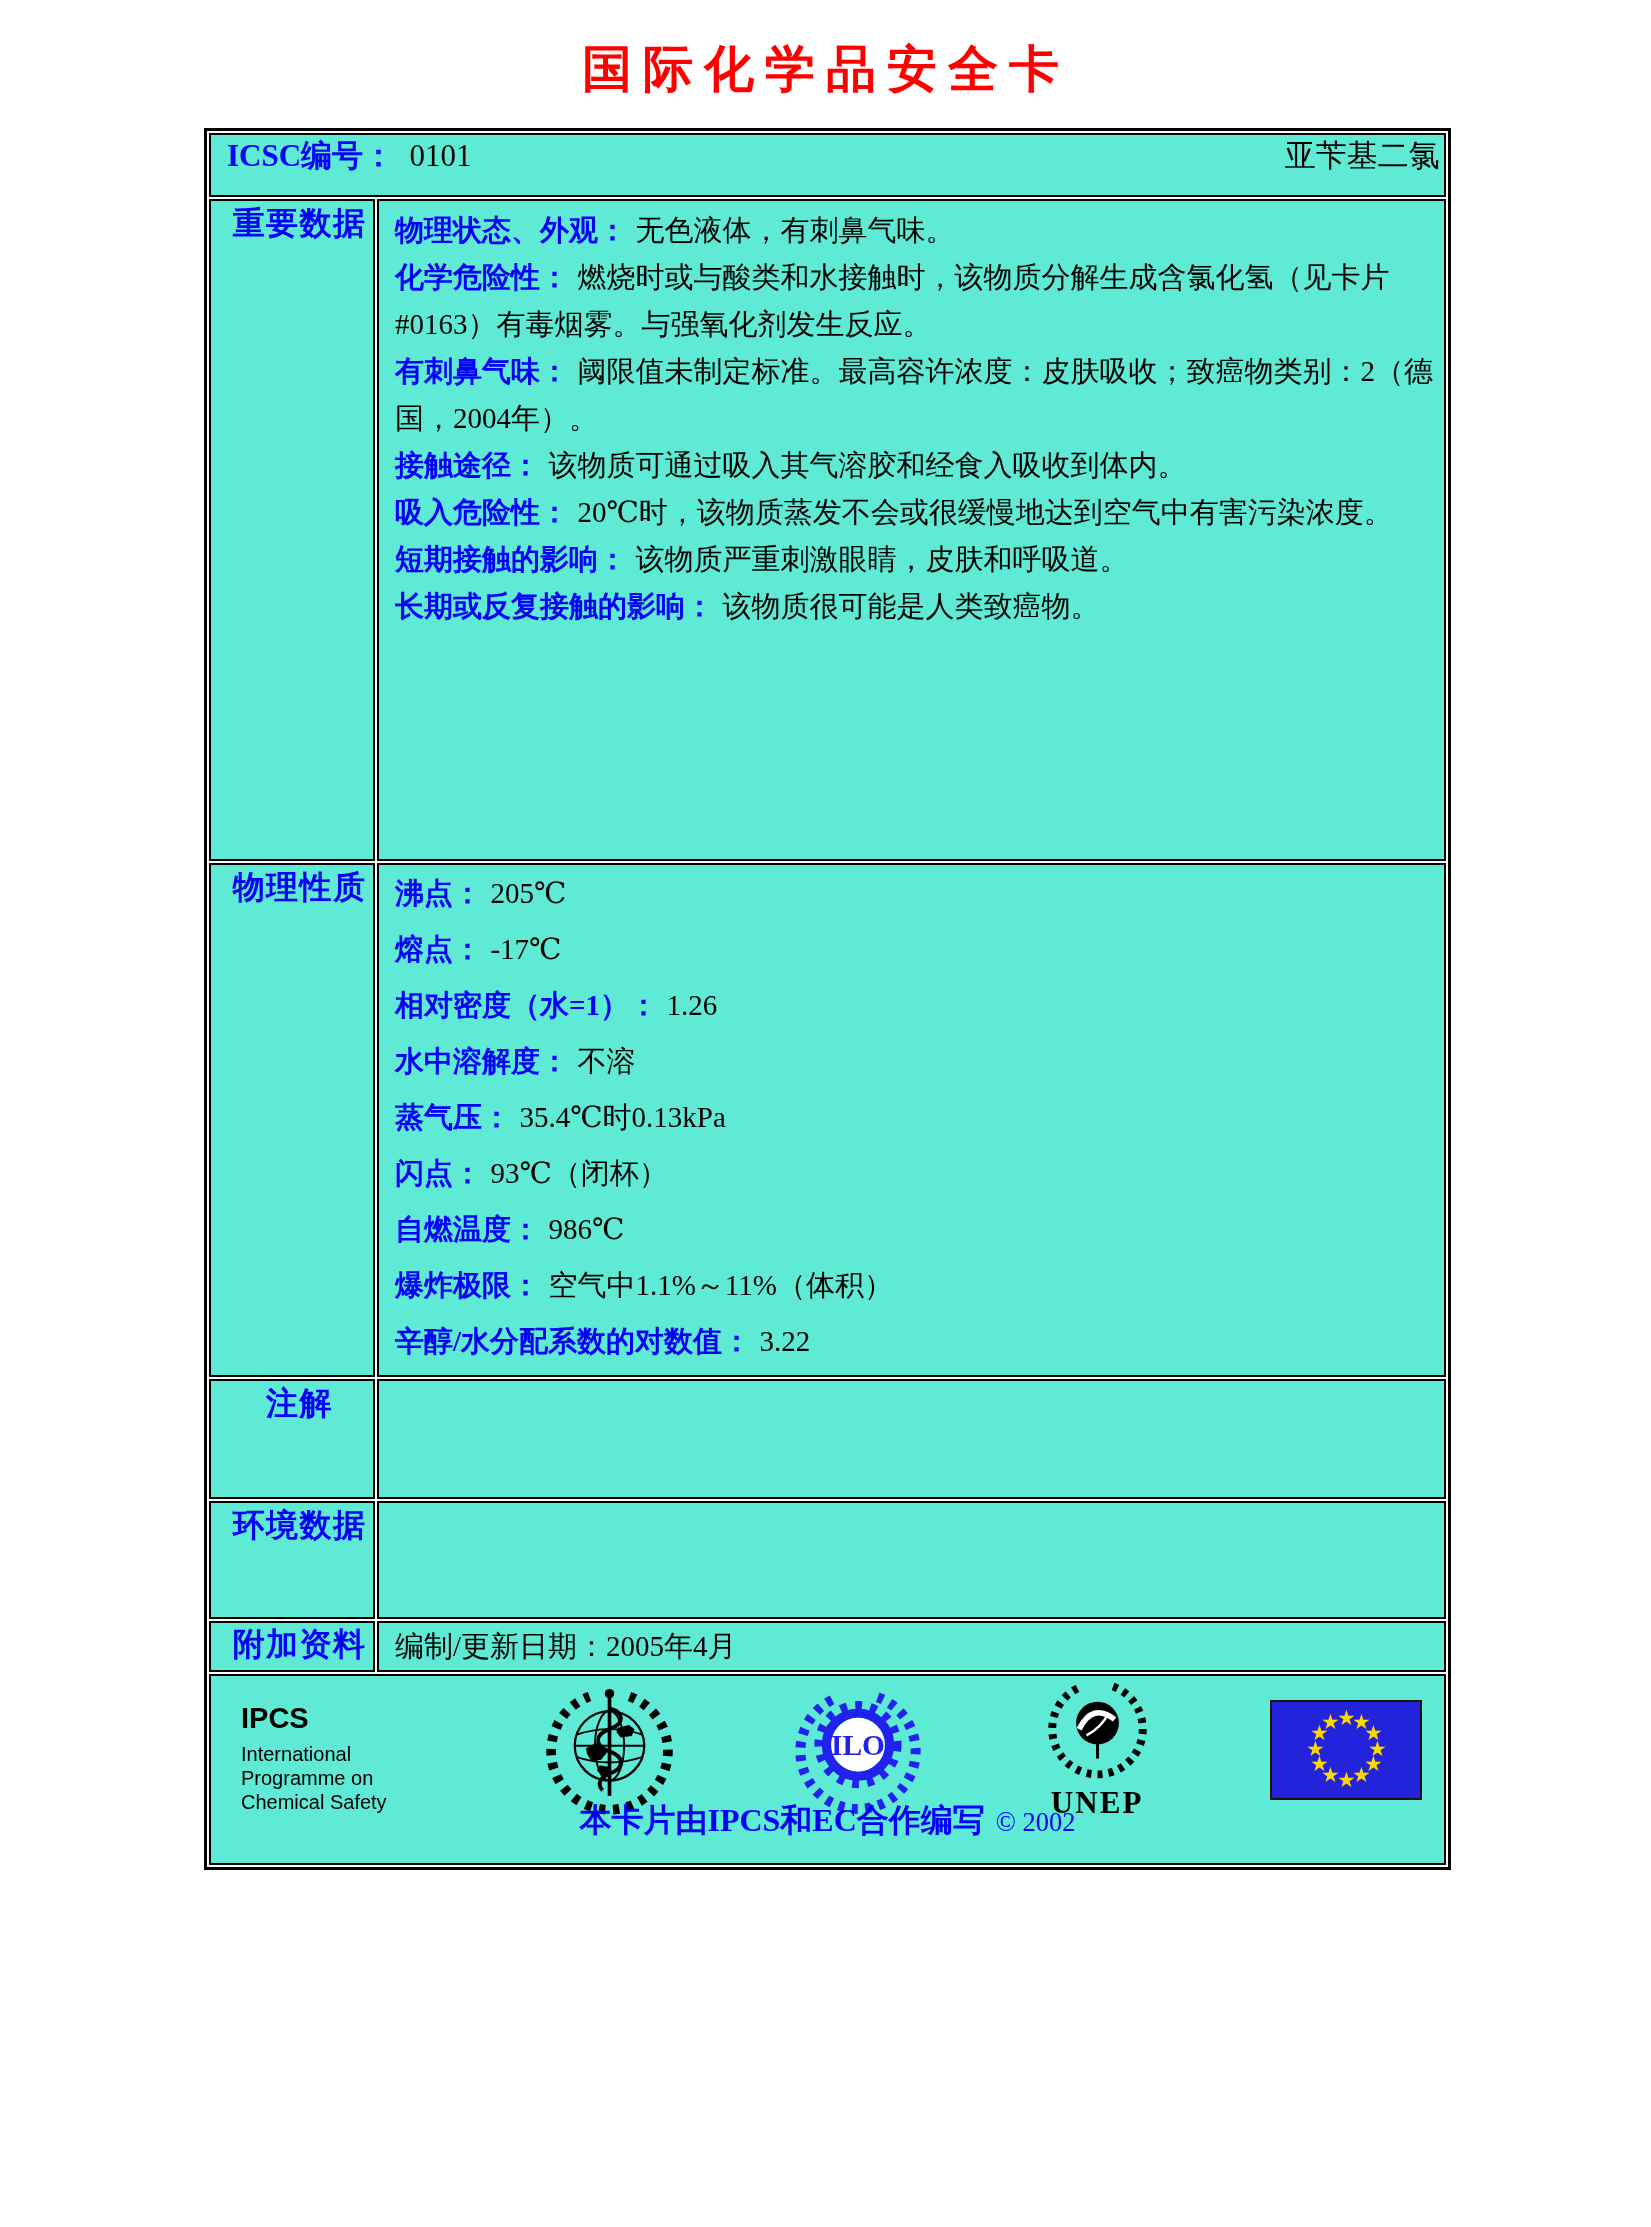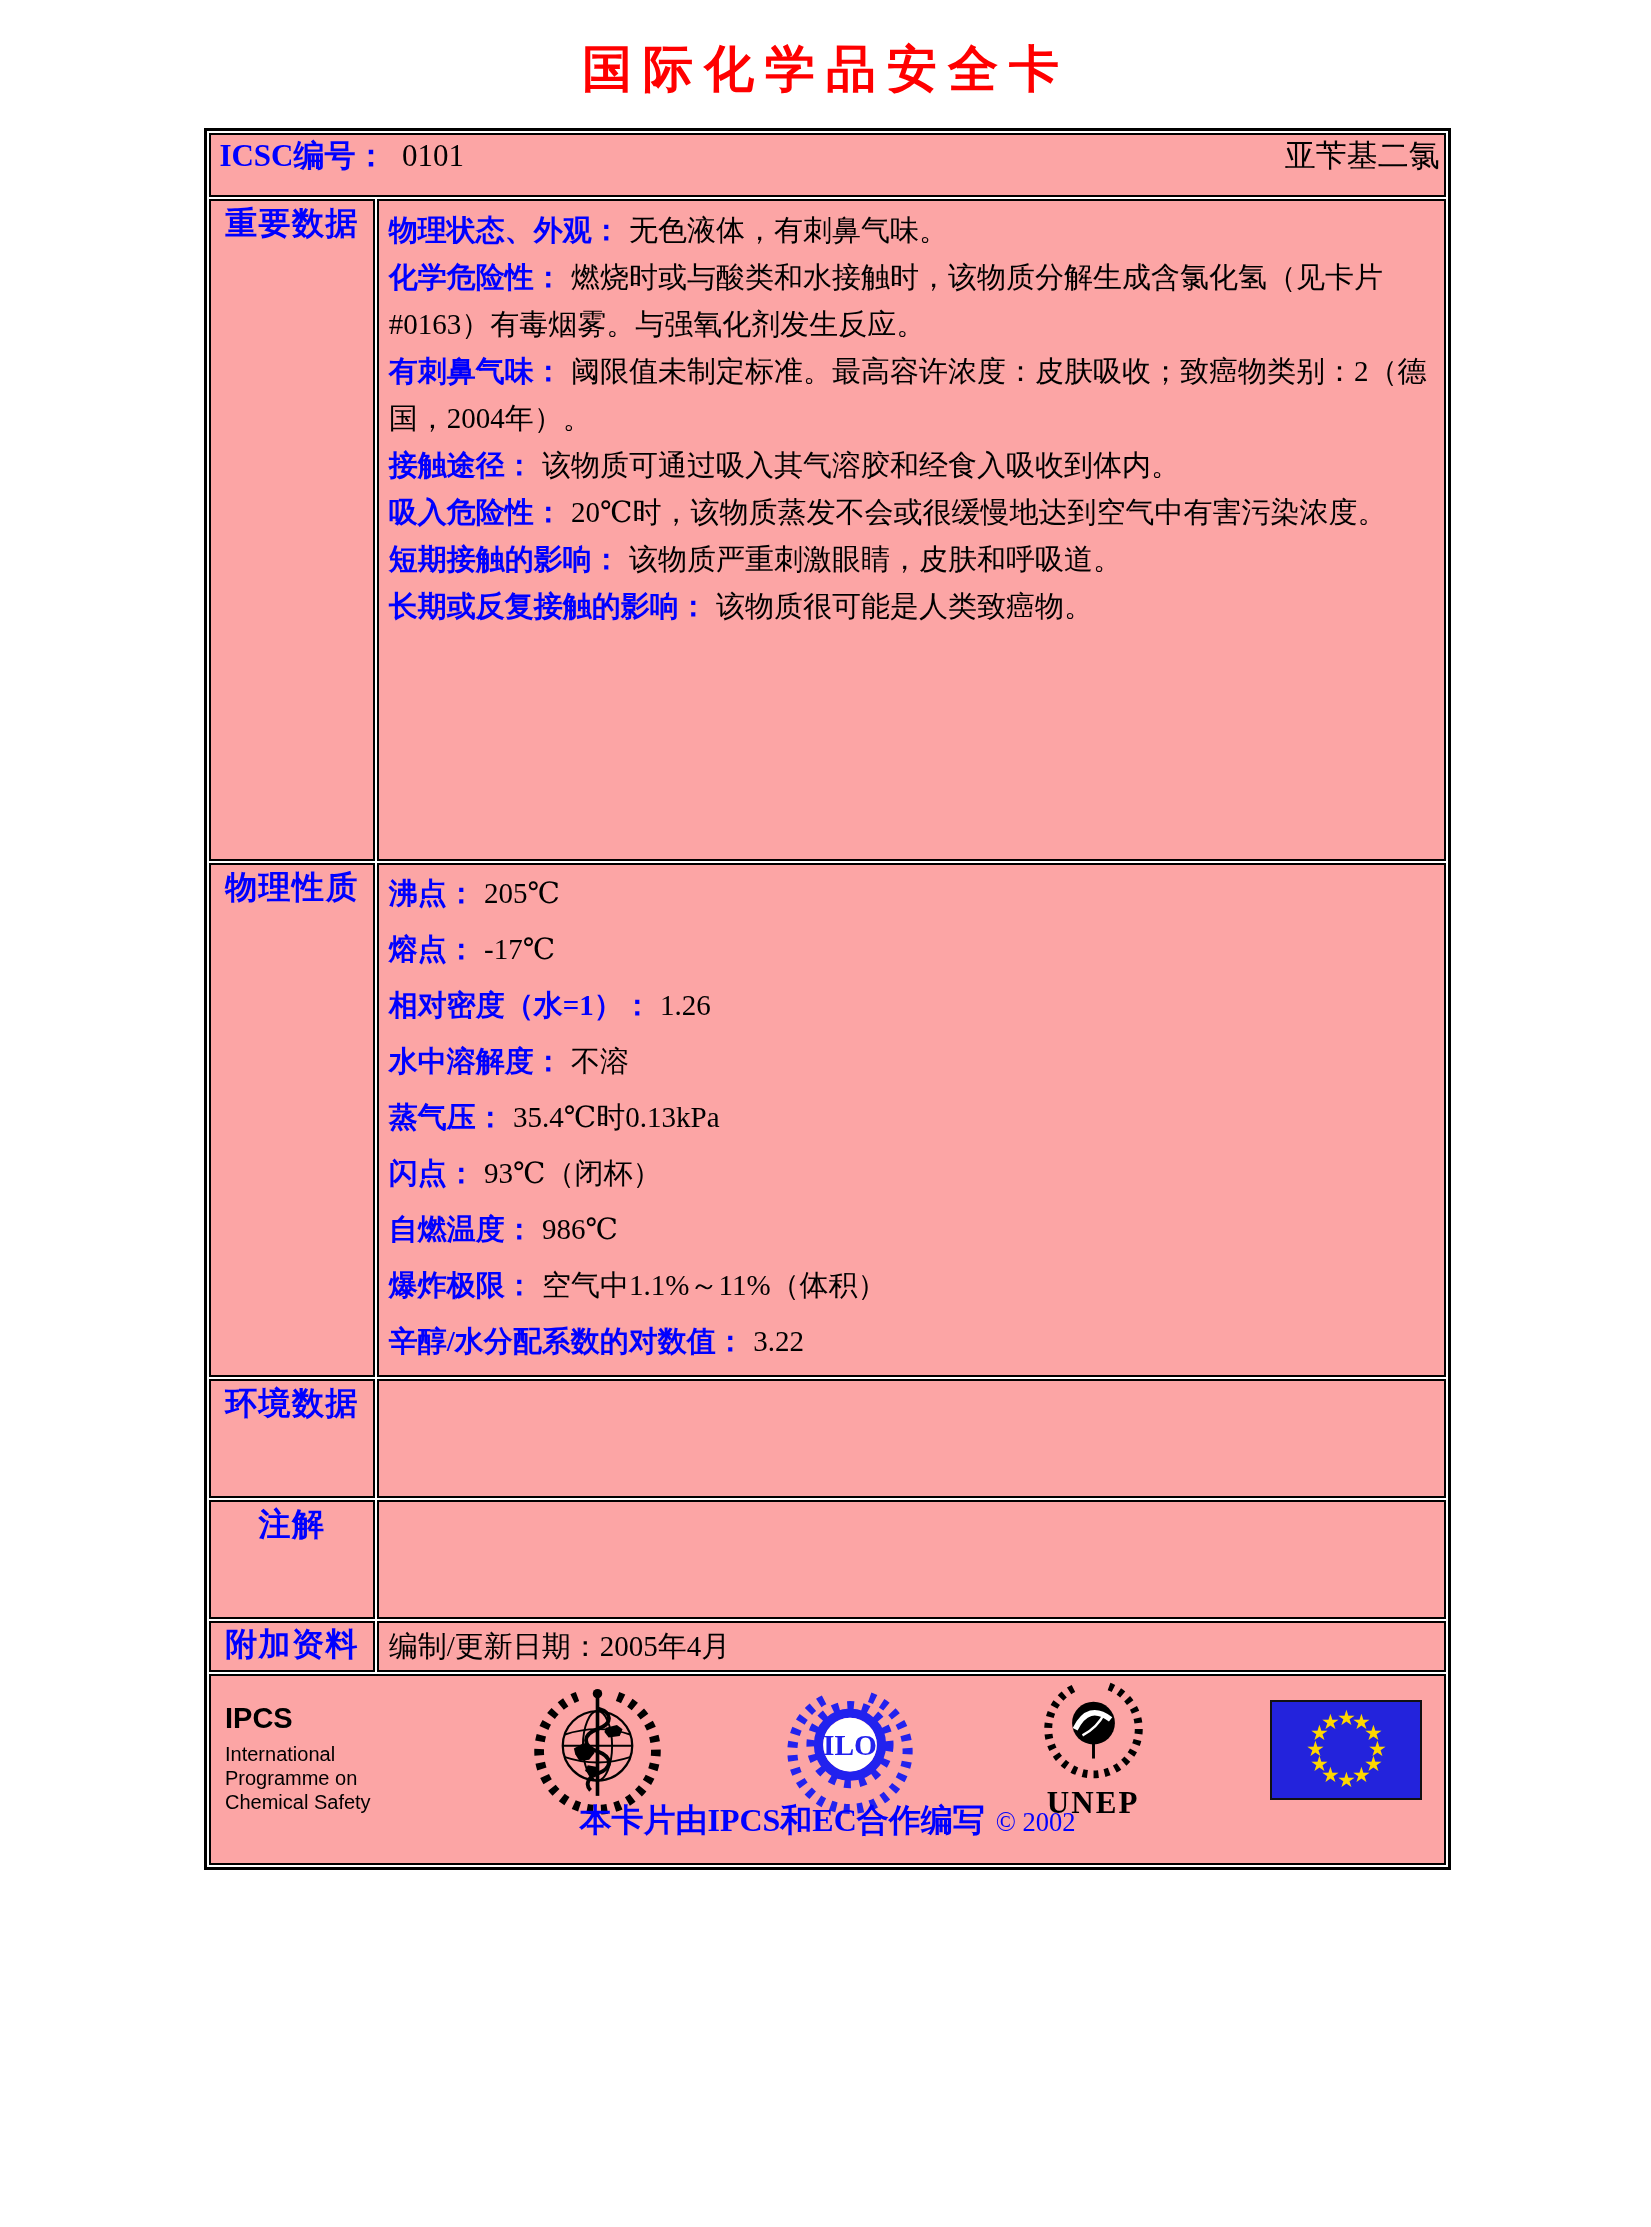--- a/index.html
+++ b/index.html
@@ -10,21 +10,21 @@
   }
   .page-title{
     margin:36px 0 0 0;text-align:center;
     color:#FF0000;font-weight:bold;font-size:50px;letter-spacing:11px;
   }
   table.card{
     border-collapse:separate;border-spacing:2.8px;
     border:3.5px solid #000;background:#fff;
     width:1247px;margin:25px 0 0 204px;table-layout:fixed;
   }
-  table.card td{border:2.1px solid #000;vertical-align:top;background:#fca5a5;overflow:hidden;}
+  table.card td{border:2.1px solid #000;vertical-align:top;background:#5eead4;overflow:hidden;padding-left:16px;}
   col.c-label{width:166px;}
   td.lbl{
     text-align:center;vertical-align:middle;
     color:#0000FF;font-weight:bold;font-size:32px;letter-spacing:1.4px;
   }
   td.content{padding:5.6px 9.7px 0 9.7px;font-size:29px;line-height:47px;}
   .kv{margin:0;}
   .phys .kv{margin:0 0 9px 0;}
   .k{color:#0000FF;font-weight:bold;margin-right:8.4px;}
   .v{color:#000;}
@@ -110,27 +110,27 @@
       <p class="kv"><span class="k">水中溶解度：</span><span class="v">不溶</span></p>
       <p class="kv"><span class="k">蒸气压：</span><span class="v">35.4℃时0.13kPa</span></p>
       <p class="kv"><span class="k">闪点：</span><span class="v">93℃（闭杯）</span></p>
       <p class="kv"><span class="k">自燃温度：</span><span class="v">986℃</span></p>
       <p class="kv"><span class="k">爆炸极限：</span><span class="v">空气中1.1%～11%（体积）</span></p>
       <p class="kv"><span class="k">辛醇/水分配系数的对数值：</span><span class="v">3.22</span></p>
     </td>
   </tr>
 
   <tr>
+    <td class="lbl h-notes">注解</td>
+    <td class="content h-notes"></td>
+  </tr>
+
+  <tr>
     <td class="lbl h-env">环境数据</td>
     <td class="content h-env"></td>
-  </tr>
-
-  <tr>
-    <td class="lbl h-notes">注解</td>
-    <td class="content h-notes"></td>
   </tr>
 
   <tr>
     <td class="lbl h-add">附加资料</td>
     <td class="content h-add">编制/更新日期：2005年4月</td>
   </tr>
 
   <tr>
     <td colspan="2" class="logos-cell">
       <div class="logos">

